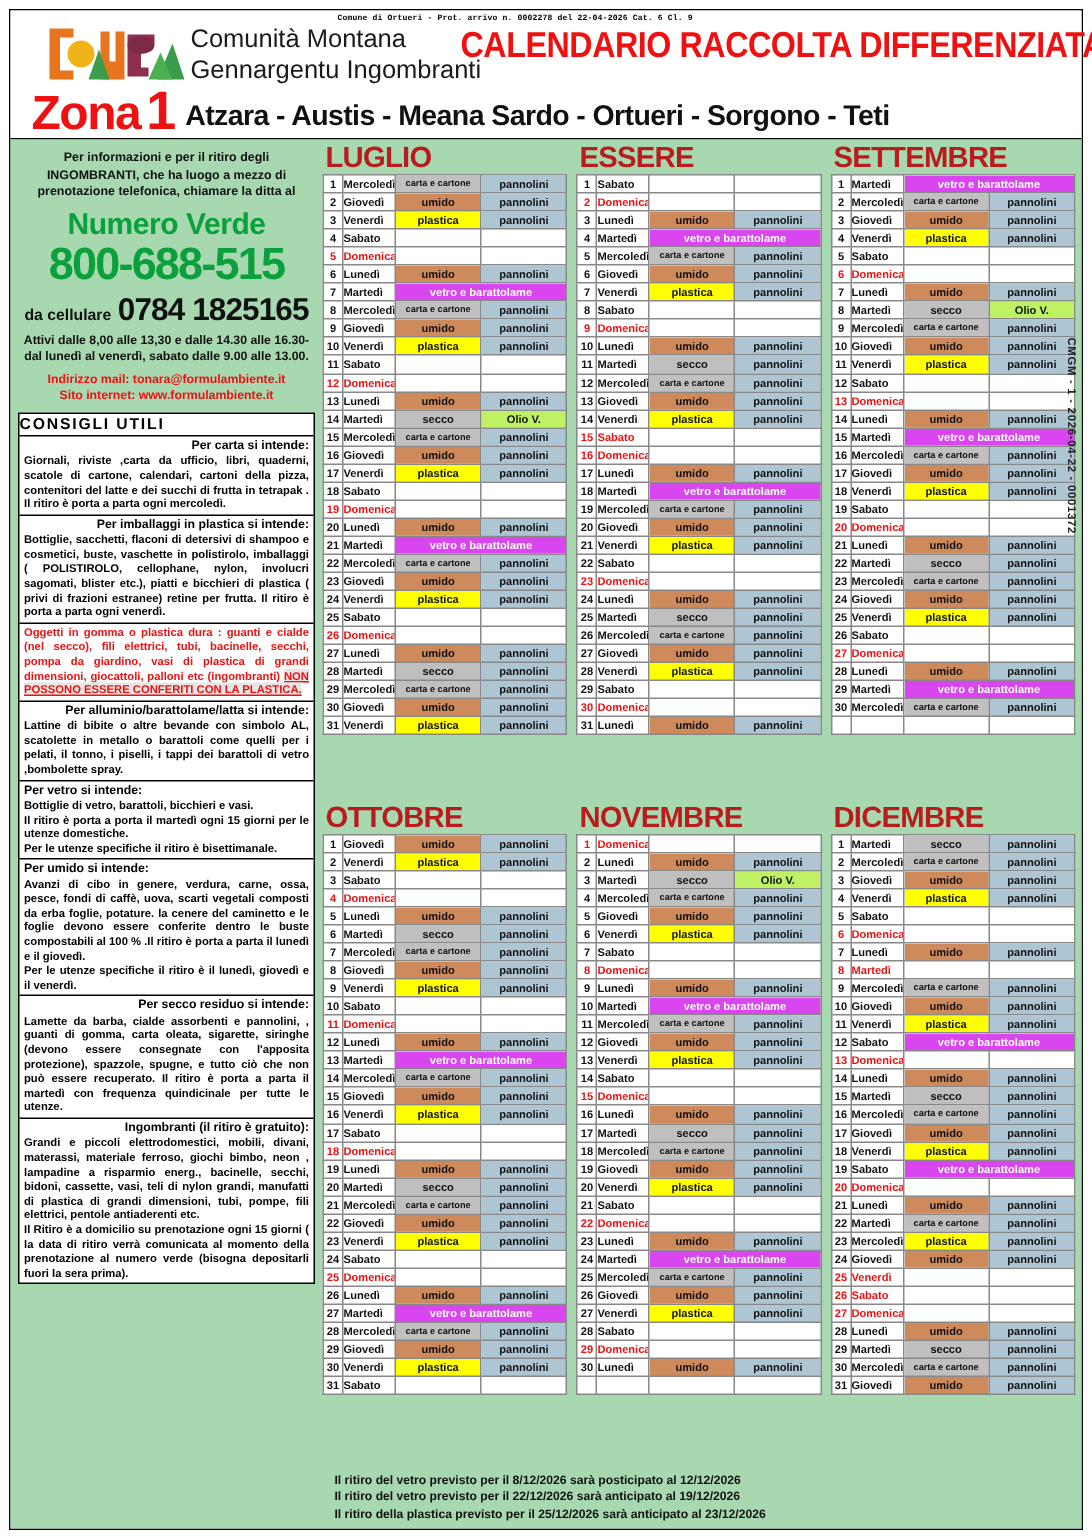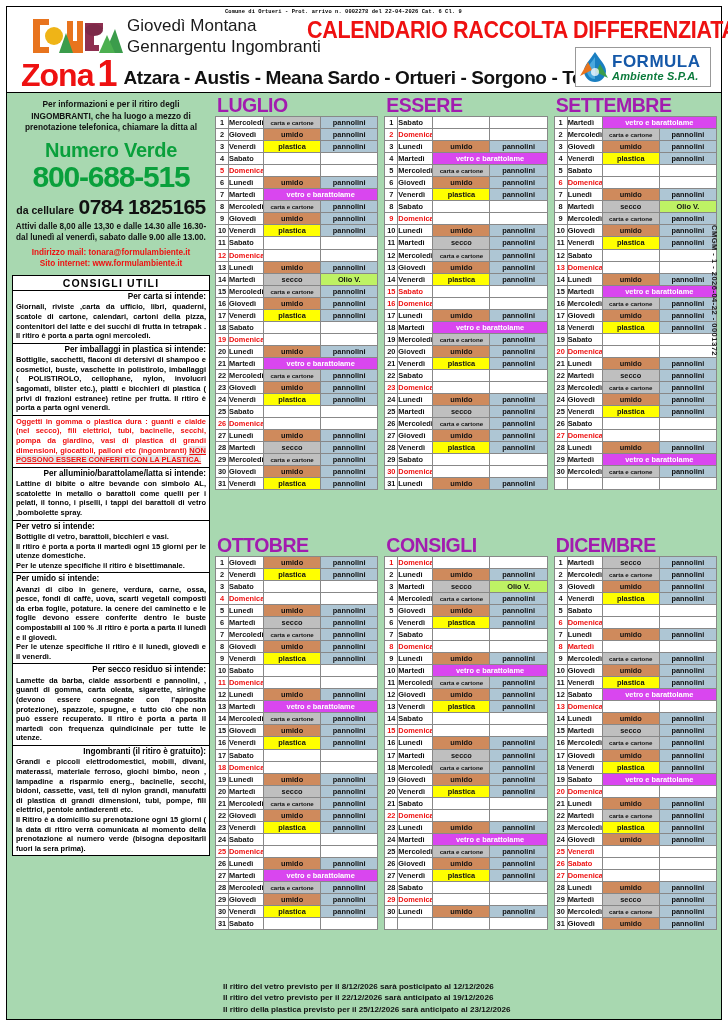--- a/index.html
+++ b/index.html
@@ -200,21 +200,21 @@
     margin-top: 3px;
   }
 
   
   .tips {
     margin-top: 6px;
     border: 1px solid #000;
     background: #fff;
   }
   .tips-title {
-    text-align: center;
+    text-align: left;
     font-size: 10.5px;
     font-weight: bold;
     letter-spacing: 1.2px;
     padding: 1px 0 1px 0;
     border-bottom: 1px solid #000;
     color: #000;
   }
   .tip-block { border-bottom: 1px solid #000; padding: 1px 3px 2px 3px; }
   .tip-block:last-child { border-bottom: none; }
   .tip-h {
@@ -238,21 +238,21 @@
     display: grid;
     grid-template-columns: 1fr 1fr 1fr;
     grid-template-rows: 1fr 1fr;
     gap: 0 4px;
     flex: 1 1 auto;
   }
   .month { display: flex; flex-direction: column; padding-right: 2px;}
   .month-name {
     font-size: 19.5px;
     font-weight: bold;
-    color: #a21caf;
+    color: #b91c1c;
     line-height: 20px;
     letter-spacing: -0.5px;
     padding-left: 2px;
     margin-bottom: 1px;
   }
   table.cal {
     border-collapse: collapse;
     width: 100%;
     table-layout: fixed;
     background: #fff;
@@ -323,45 +323,32 @@
       <circle cx="25" cy="21" r="9" fill="#efb417"></circle>
       <path d="M38 38 L38 6 L44 6 L44 26 L48 26 L48 6 L54 6 L54 38 Z" fill="#e8741e"></path>
       <path d="M56 8 L74 8 L74 14 L65 16 L65 30 L70 30 L70 36 L56 36 Z" fill="#8e2f50"></path>
       <ellipse cx="65" cy="15" rx="9" ry="6" fill="#7d2a49"></ellipse>
       <path d="M76 38 L86 14 L94 38 Z" fill="#3b9c4b"></path>
       <path d="M70 38 L78 20 L86 38 Z" fill="#4caf50"></path>
       <path d="M30 38 L37 18 L44 38 Z" fill="#3b9c4b"></path>
     </svg>
 
     <div class="cm-name">
-      <div>Giovedì Montana</div>
+      <div>Comunità Montana</div>
       <div>Gennargentu Ingombranti</div>
     </div>
 
     <div class="cal-title">CALENDARIO RACCOLTA DIFFERENZIATA 2026</div>
 
     <div class="zona-row">
       <span class="zona-word">Zona</span>
       <span class="zona-num">1</span>
       <span class="zona-towns">Atzara - Austis - Meana Sardo - Ortueri - Sorgono - Teti</span>
     </div>
 
-    <div class="formula-box">
-      <svg class="formula-drop" viewBox="0 0 34 34">
-        <path d="M17 2 C12 10 6 15 6 21 a11 11 0 0 0 22 0 C28 15 22 10 17 2 Z" fill="#1a7fc1"></path>
-        <path d="M17 7 C13 13 9 17 9 21 a8 8 0 0 0 8 8 Z" fill="#4aa8de"></path>
-        <path d="M2 26 L10 12 L14 20 Z" fill="#e8741e"></path>
-        <path d="M30 28 L22 14 L18 22 Z" fill="#3b9c4b"></path>
-        <circle cx="17" cy="22" r="4" fill="#ffffff" opacity="0.75"></circle>
-      </svg>
-      <div class="formula-txt">
-        <span class="formula-name">FORMULA</span>
-        <span class="formula-sub">Ambiente S.P.A.</span>
-      </div>
-    </div>
   </div>
 
   <div class="body-area">
 
     <div class="left-col">
       <div class="info-head">Per informazioni e per il ritiro degli INGOMBRANTI, che ha luogo a mezzo di prenotazione telefonica, chiamare la ditta al</div>
       <div class="nv-label">Numero Verde</div>
       <div class="nv-number">800-688-515</div>
       <div class="cell-row">
         <span class="lab">da cellulare</span>
@@ -1174,21 +1161,21 @@
                   <tr>
                     <td class="c-day">31</td>
                     <td class="c-name">Sabato</td>
                     <td class="c-a w-empty"></td>
                     <td class="c-b w-empty"></td>
                   </tr>
                 </tbody>
               </table>
             </div>
             <div class="month">
-              <div class="month-name">CONSIGLI</div>
+              <div class="month-name">NOVEMBRE</div>
               <table class="cal">
                 <tbody>
                   <tr class="holiday">
                     <td class="c-day">1</td>
                     <td class="c-name">Domenica</td>
                     <td class="c-a w-empty"></td>
                     <td class="c-b w-empty"></td>
                   </tr>
                   <tr>
                     <td class="c-day">2</td>

